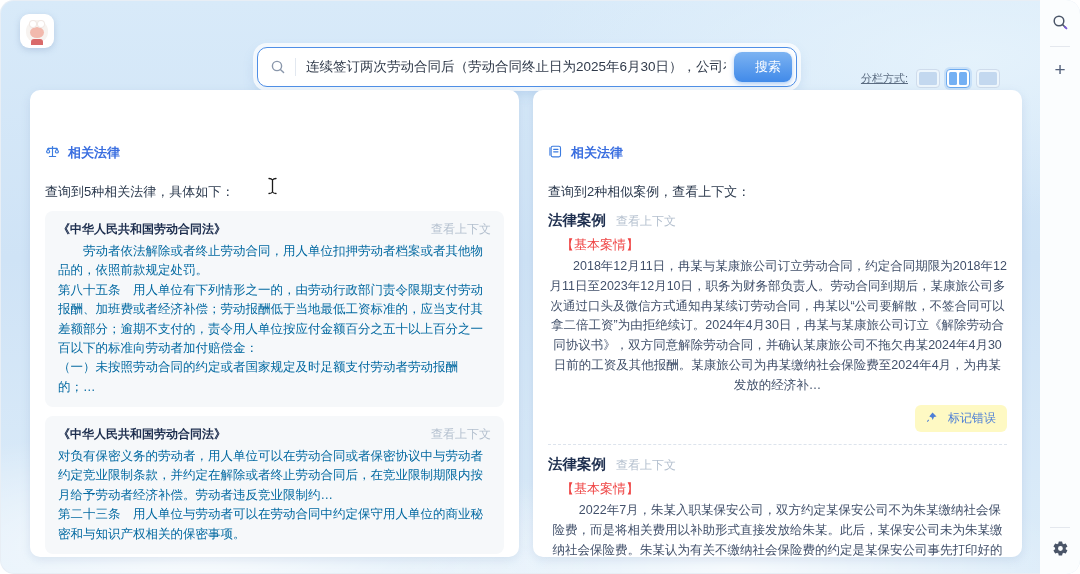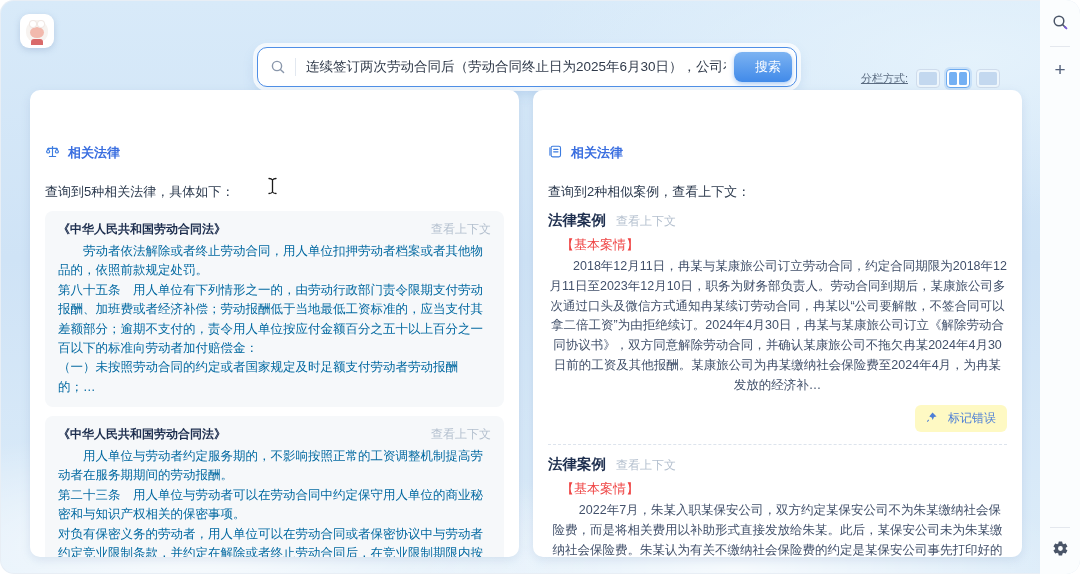--- a/index.html
+++ b/index.html
@@ -129,23 +129,22 @@
         <div class="card-body">　　劳动者依法解除或者终止劳动合同，用人单位扣押劳动者档案或者其他物品的，依照前款规定处罚。</div>
         <div class="card-body">第八十五条　用人单位有下列情形之一的，由劳动行政部门责令限期支付劳动报酬、加班费或者经济补偿；劳动报酬低于当地最低工资标准的，应当支付其差额部分；逾期不支付的，责令用人单位按应付金额百分之五十以上百分之一百以下的标准向劳动者加付赔偿金：</div>
         <div class="card-body">（一）未按照劳动合同的约定或者国家规定及时足额支付劳动者劳动报酬的；…</div>
       </div>
 
       <div class="law-card">
         <div class="card-top">
           <span class="card-title">《中华人民共和国劳动合同法》</span>
           <span class="ctx-link">查看上下文</span>
         </div>
-        <div class="card-body">　　用人单位与劳动者约定服务期的，不影响按照正常的工资调整机制提高劳动者在服务期期间的劳动报酬。</div>
+        <div class="card-body">对负有保密义务的劳动者，用人单位可以在劳动合同或者保密协议中与劳动者约定竞业限制条款，并约定在解除或者终止劳动合同后，在竞业限制期限内按月给予劳动者经济补偿。劳动者违反竞业限制约…</div>
         <div class="card-body">第二十三条　用人单位与劳动者可以在劳动合同中约定保守用人单位的商业秘密和与知识产权相关的保密事项。</div>
-        <div class="card-body">对负有保密义务的劳动者，用人单位可以在劳动合同或者保密协议中与劳动者约定竞业限制条款，并约定在解除或者终止劳动合同后，在竞业限制期限内按月给予劳动者经济补偿。劳动者违反竞业限制约…</div>
       </div>
 
       <div class="law-card">
         
         
         
         
         
       </div>
 

